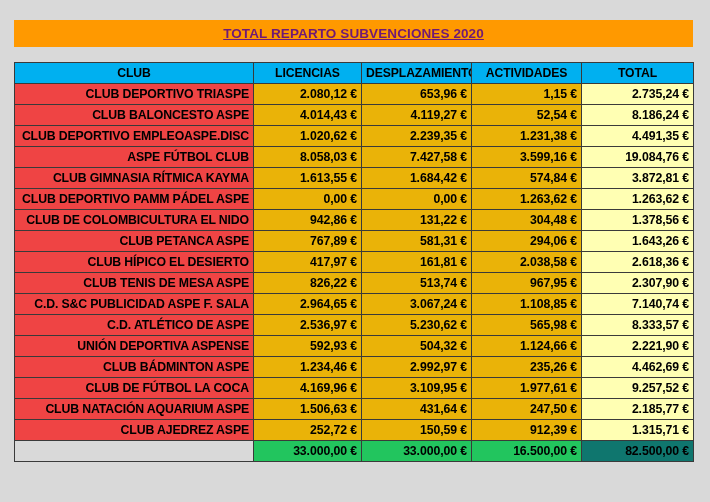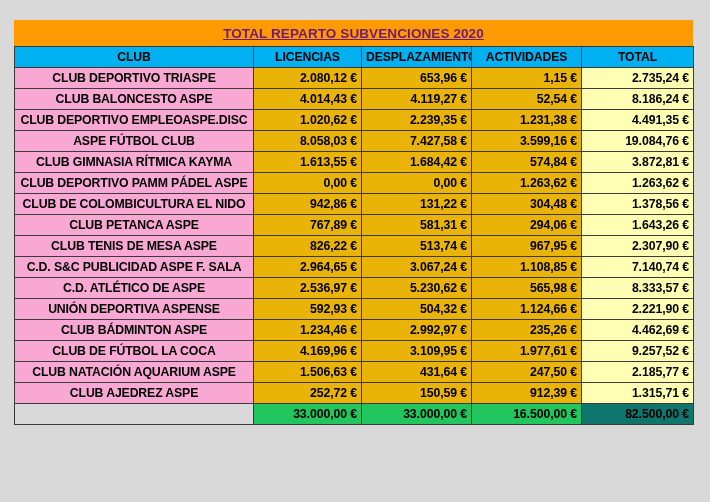--- a/index.html
+++ b/index.html
@@ -40,21 +40,21 @@
     color: #701a75;
     text-decoration: underline;
     letter-spacing: 0.1px;
     white-space: nowrap;
   }
 
   
   #grid {
     position: absolute;
     left: 14px;
-    top: 46px;
+    top: 62px;
     width: 679px;
     border-collapse: collapse;
     table-layout: fixed;
     font-size: 12.3px;
     color: #000;
     border-radius: 12px;
   }
   #grid col.c-club   { width: 239px; }
   #grid col.c-lic    { width: 108px; }
   #grid col.c-des    { width: 110px; }
@@ -74,22 +74,22 @@
   thead th {
     background: #00b0f0;
     text-align: center;
     font-size: 12.2px;
     height: 24px;
     border: 1px solid #1a1a1a;
     letter-spacing: -0.1px;
   }
 
   td.club-cell {
-    background: #f9a8d4;
-    text-align: center;
+    background: #ef4444;
+    text-align: right;
     letter-spacing: -0.15px;
   }
   td.num-cell {
     background: #eab308;
     text-align: right;
     letter-spacing: -0.1px;
   }
   td.total-cell {
     background: #ffffb3;
     text-align: right;
@@ -187,20 +187,27 @@
           <td class="total-cell">1.378,56 €</td>
         </tr>
         <tr>
           <td class="club-cell">CLUB PETANCA ASPE</td>
           <td class="num-cell">767,89 €</td>
           <td class="num-cell">581,31 €</td>
           <td class="num-cell">294,06 €</td>
           <td class="total-cell">1.643,26 €</td>
         </tr>
         <tr>
+          <td class="club-cell">CLUB HÍPICO EL DESIERTO</td>
+          <td class="num-cell">417,97 €</td>
+          <td class="num-cell">161,81 €</td>
+          <td class="num-cell">2.038,58 €</td>
+          <td class="total-cell">2.618,36 €</td>
+        </tr>
+        <tr>
           <td class="club-cell">CLUB TENIS DE MESA ASPE</td>
           <td class="num-cell">826,22 €</td>
           <td class="num-cell">513,74 €</td>
           <td class="num-cell">967,95 €</td>
           <td class="total-cell">2.307,90 €</td>
         </tr>
         <tr>
           <td class="club-cell">C.D. S&amp;C PUBLICIDAD ASPE F. SALA</td>
           <td class="num-cell">2.964,65 €</td>
           <td class="num-cell">3.067,24 €</td>

